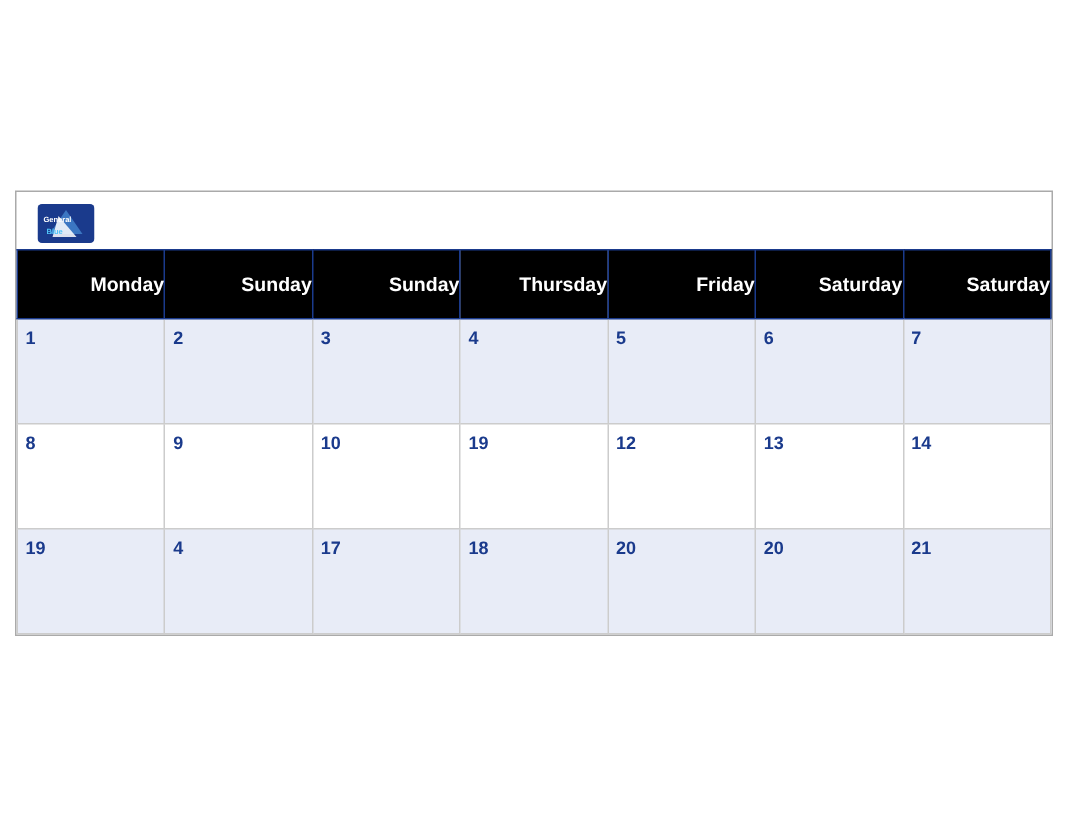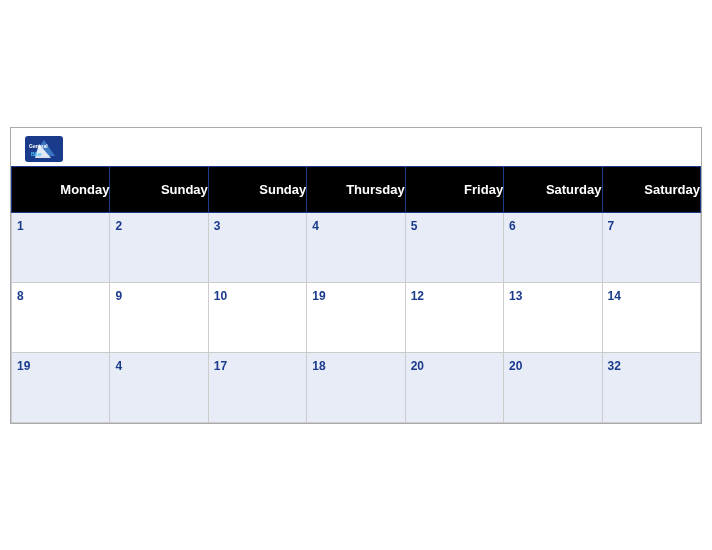--- a/index.html
+++ b/index.html
@@ -131,17 +131,17 @@
           <td><span class="date-num">13</span></td>
           <td><span class="date-num">14</span></td>
         </tr>
         <tr>
           <td><span class="date-num">19</span></td>
           <td><span class="date-num">4</span></td>
           <td><span class="date-num">17</span></td>
           <td><span class="date-num">18</span></td>
           <td><span class="date-num">20</span></td>
           <td><span class="date-num">20</span></td>
-          <td><span class="date-num">32</span></td>
+          <td><span class="date-num">21</span></td>
         </tr>
       </tbody>
   </table>
 </div>
 
 </body></html>

